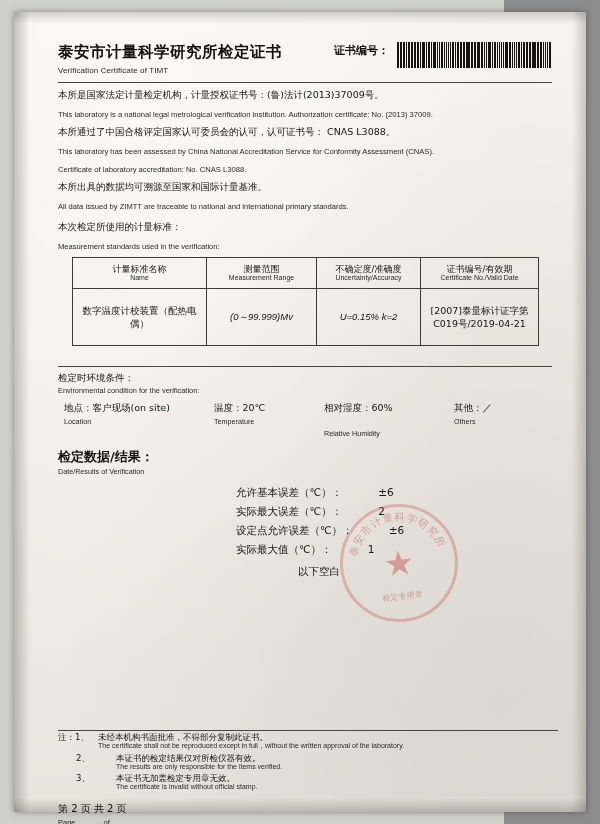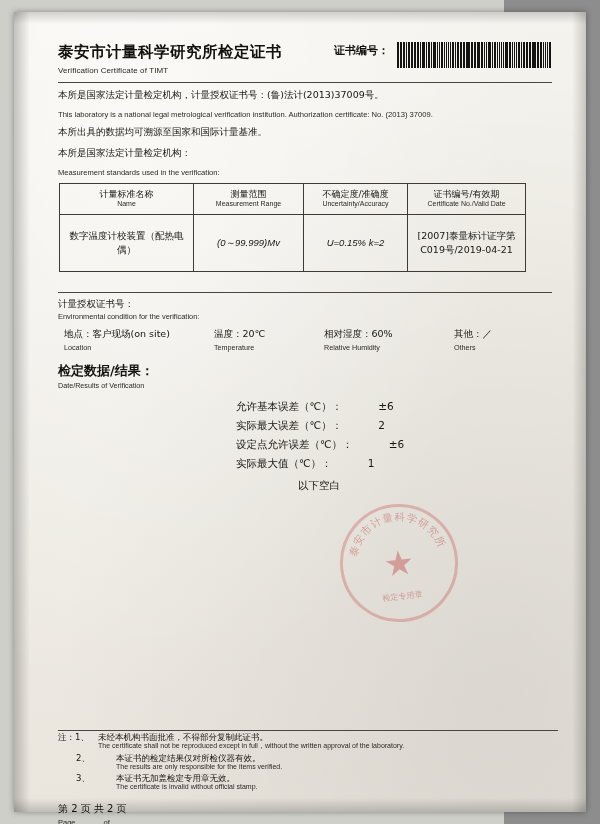--- a/index.html
+++ b/index.html
@@ -148,21 +148,21 @@
   .section-head .l2 {
     font-size: 7.6px;
     color: #2b2823;
     margin-top: 8px;
   }
   
   table.std {
     border-collapse: collapse;
     width: 466px;
     margin-top: 6px;
-    margin-left: 1px;
+    margin-left: 14px;
     table-layout: fixed;
   }
   table.std td, table.std th {
     border: 1px solid #3f3b34;
     padding: 2px 3px;
     vertical-align: middle;
     text-align: center;
   }
   table.std th {
     height: 26px;
@@ -222,21 +222,21 @@
     white-space: nowrap;
   }
   .env-item .bot {
     font-size: 7.2px;
     color: #2b2823;
     margin-top: 2px;
     white-space: nowrap;
   }
   .env-i1 { width: 150px; }
   .env-i2 { width: 110px; }
-  .env-i3 { width: 130px; }
+  .env-i3 { width: 130px; gap: 12px; }
   .env-i4 { width: 80px; }
   .results-head {
     margin-top: 10px;
   }
   .results-head .l1 {
     font-family: "DejaVu Sans", sans-serif;
     font-size: 13px;
     font-weight: bold;
     color: #14120f;
   }
@@ -486,27 +486,33 @@
         </div>
       </div>
 
       <div class="rule"></div>
 
       <div class="para">
         <div class="l1 cn">本所是国家法定计量检定机构，计量授权证书号：(鲁)法计(2013)37009号。</div>
         <div class="l2">This laboratory is a national legal metrological verification institution. Authorization certificate: No. (2013) 37009.</div>
       </div>
 
+      <div class="para">
+        <div class="l1 cn">本所通过了中国合格评定国家认可委员会的认可，认可证书号： CNAS L3088。</div>
+        <div class="l2">This laboratory has been assessed by China National Accreditation Service for Conformity Assessment (CNAS).</div>
+        <div class="l2">Certificate of laboratory accreditation: No. CNAS L3088.</div>
+      </div>
 
       <div class="para">
         <div class="l1 cn">本所出具的数据均可溯源至国家和国际计量基准。</div>
+        <div class="l2">All data issued by ZIMTT are traceable to national and international primary standards.</div>
       </div>
 
       <div class="section-head">
-        <div class="l1 cn">本所是国家法定计量检定机构：</div>
+        <div class="l1 cn">本次检定所使用的计量标准：</div>
         <div class="l2">Measurement standards used in the verification:</div>
       </div>
 
       <table class="std">
         <colgroup>
           <col style="width:134px">
           <col style="width:110px">
           <col style="width:104px">
           <col style="width:118px">
         </colgroup>
@@ -536,21 +542,21 @@
             <td class="body cellmono">(0～99.999)Mv</td>
             <td class="body cellmono">U=0.15% k=2</td>
             <td class="body cellcn">[2007]泰量标计证字第C019号/2019-04-21</td>
           </tr>
         </tbody>
       </table>
 
       <div class="mid-rule"></div>
 
       <div class="env-head">
-        <div class="l1 cn">计量授权证书号：</div>
+        <div class="l1 cn">检定时环境条件：</div>
         <div class="l2">Environmental condition for the verification:</div>
       </div>
 
       <div class="env-row">
         <div class="env-item env-i1">
           <div class="top cn">地点：客户现场(on site)</div>
           <div class="bot">Location</div>
         </div>
         <div class="env-item env-i2">
           <div class="top cn">温度：20℃</div>

